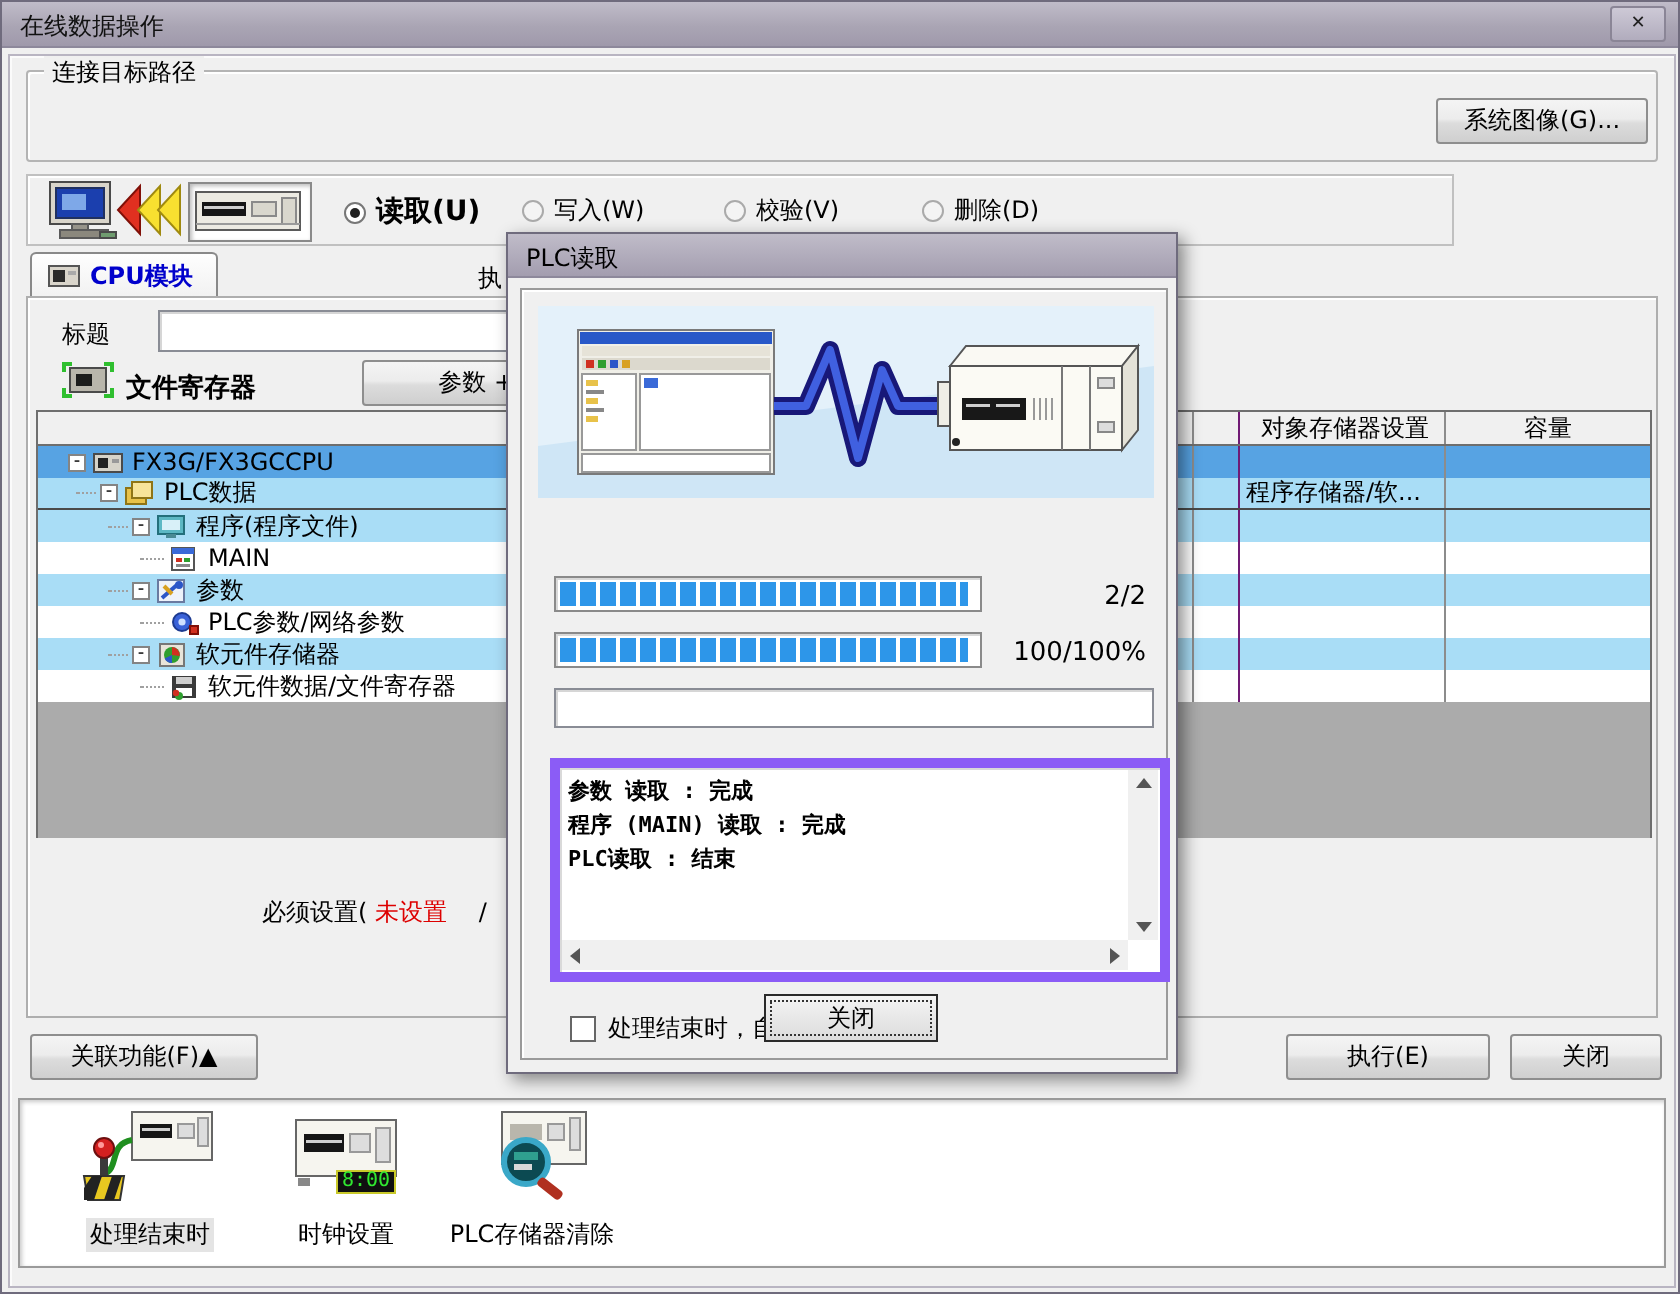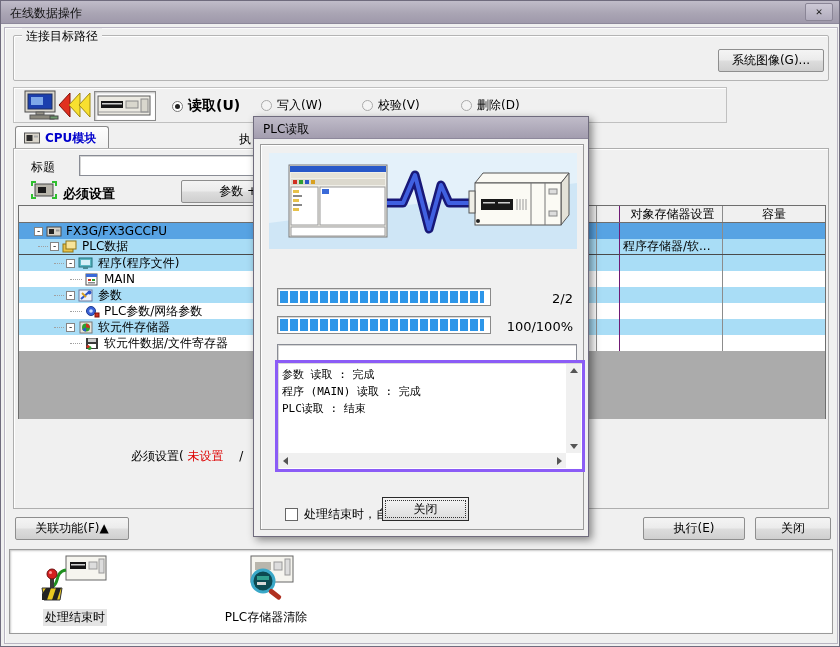--- a/index.html
+++ b/index.html
@@ -101,22 +101,22 @@
   .dialog .dtitle span { position:absolute; left:9px; top:4px; }
   .dlg-inner { position:absolute; left:6px; top:27px; width:324px; height:386px;
             border:1px solid #9a9a9a; box-shadow:inset 1px 1px 0 #fff; background:#f0f0f0; }
   .dlg-img { position:absolute; left:8px; top:8px; width:308px; height:96px; background:#cfe6f6; overflow:hidden; }
   .pbar { position:absolute; left:16px; width:214px; height:18px; background:#fff;
           border:1px solid #8a8a8a; box-shadow:inset 1px 1px 0 #d9d9d9; padding:2px; }
   .pbar .fill { height:100%; width:98%;
           background:repeating-linear-gradient(90deg,#2d96e9 0,#2d96e9 8px,#fff 8px,#fff 10px); }
   .plabel { position:absolute; right:10px; width:90px; text-align:right; font-size:13px; }
   .cur-field { position:absolute; left:16px; top:199px; width:300px; height:20px; }
-  .log-box { position:absolute; left:14px; top:215px; width:310px; height:112px;
-             background:#fff; border:3px solid #8b5cf6; box-shadow:inset 1px 1px 0 #d9d9d9; }
+  .log-box { position:absolute; left:14px; top:234px; width:310px; height:112px;
+             background:#fff; border:5px solid #8b5cf6; box-shadow:inset 1px 1px 0 #d9d9d9;font-weight:bold; }
   .log-text { position:absolute; left:4px; top:3px; right:18px; bottom:18px;
               font-family:"DejaVu Sans Mono","Liberation Mono",monospace;
               font-size:11px; line-height:17px; white-space:pre; overflow:hidden; }
   .vsb { position:absolute; right:1px; top:1px; width:15px; bottom:16px; background:#f0f0f0; }
   .hsb { position:absolute; left:1px; bottom:1px; height:15px; right:16px; background:#f0f0f0; }
   .sb-arrow { position:absolute; width:0; height:0; }
   .chk-row { position:absolute; left:24px; top:361px; display:flex; align-items:center; }
   .chk { width:13px; height:13px; background:#fff; border:1px solid #666; margin-right:6px; flex:none; }
   .dlg-close { position:absolute; left:121px; top:352px; width:87px; height:24px;
                background:linear-gradient(180deg,#f4f4f4,#dcdcdc);
@@ -205,21 +205,21 @@
       <rect x="0" y="0" width="5" height="2" fill="#2fbf2f"></rect>
         <rect x="0" y="0" width="2" height="5" fill="#2fbf2f"></rect>
       <rect x="21" y="0" width="5" height="2" fill="#2fbf2f"></rect>
         <rect x="24" y="0" width="2" height="5" fill="#2fbf2f"></rect>
       <rect x="0" y="16" width="5" height="2" fill="#2fbf2f"></rect>
         <rect x="0" y="13" width="2" height="5" fill="#2fbf2f"></rect>
       <rect x="21" y="16" width="5" height="2" fill="#2fbf2f"></rect>
         <rect x="24" y="13" width="2" height="5" fill="#2fbf2f"></rect>
     </svg>
   </span>
-  <span style="position:absolute;left:62px;top:184px;font-weight:bold;font-size:13px;">必须设置</span>
+  <span style="position:absolute;left:62px;top:184px;font-weight:bold;font-size:13px;">文件寄存器</span>
   <div class="btn" style="left:180px;top:179px;width:130px;height:23px;line-height:21px;">参数 + 程</div>
 
   <div class="dtable">
     <div class="thead">
       <div class="tcell c-name">模块名/数据名</div>
       <div class="tcell c-sp"></div>
       <div class="tcell c-mem" style="text-align:center;">对象存储器设置</div>
       <div class="tcell c-cap" style="text-align:center;line-height:16px;">容量</div>
     </div>
 
@@ -397,20 +397,34 @@
           <circle cx="14" cy="20" r="5" fill="#d42020" stroke="#6d0f0f"></circle>
           <circle cx="12.5" cy="18.5" r="1.5" fill="#ff9a9a"></circle>
           <polygon points="4,34 24,34 22,46 6,46" fill="#e8c820" stroke="#333"></polygon>
           <polygon points="8,34 13,34 9,46 4,46 4,40" fill="#222"></polygon>
           <polygon points="18,34 23,34 19,46 14,46" fill="#222"></polygon>
         </svg>
       </span><br>
       <span class="flabel hl">处理结束时</span>
     </div>
 
+    <div class="ficon" style="left:108px;">
+      <span style="position:relative;display:inline-block;">
+        <svg width="74" height="50" viewBox="0 0 74 50">
+          <rect x="12" y="6" width="50" height="28" fill="#f6f5ef" stroke="#666"></rect>
+          <rect x="16" y="13" width="20" height="9" fill="#161616"></rect>
+          <rect x="17" y="16" width="18" height="1.5" fill="#cfcfcf"></rect>
+          <rect x="39" y="13" width="10" height="9" fill="#ddd" stroke="#999"></rect>
+          <rect x="52" y="10" width="7" height="17" fill="#ddd" stroke="#999"></rect>
+          <rect x="13" y="35" width="6" height="4" fill="#888"></rect>
+        </svg>
+        <span class="clock-text">8:00</span>
+      </span><br>
+      <span class="flabel">时钟设置</span>
+    </div>
 
     <div class="ficon" style="left:196px;width:120px;">
       <span>
         <svg width="74" height="50" viewBox="0 0 74 50">
           <rect x="22" y="2" width="42" height="26" fill="#f6f5ef" stroke="#666"></rect>
           <rect x="26" y="8" width="16" height="8" fill="#b9b6ac"></rect>
           <rect x="45" y="8" width="8" height="8" fill="#ddd" stroke="#999"></rect>
           <rect x="56" y="5" width="5" height="16" fill="#ddd" stroke="#999"></rect>
           <circle cx="34" cy="27" r="11" fill="#0c4a52" stroke="#3aa8c8" stroke-width="3"></circle>
           <rect x="28" y="22" width="12" height="4" fill="#2f9f8f"></rect>

